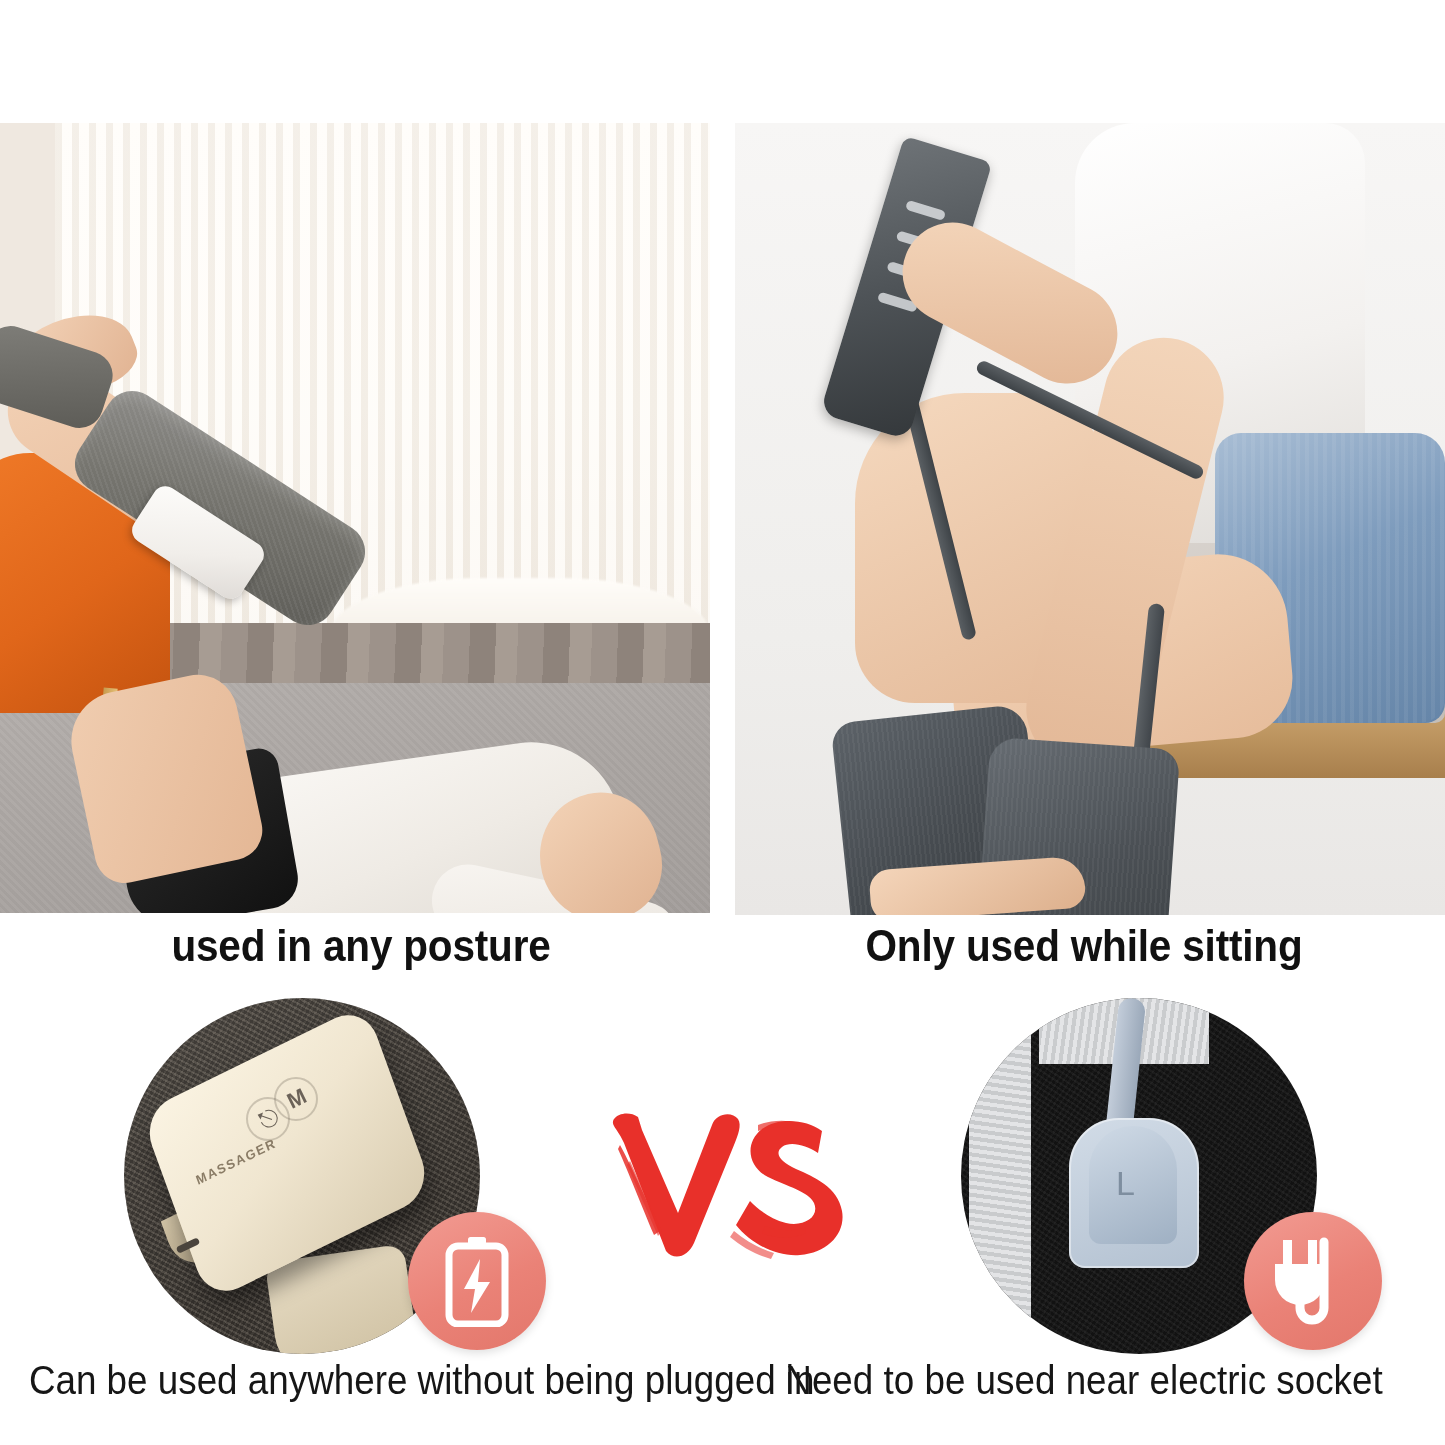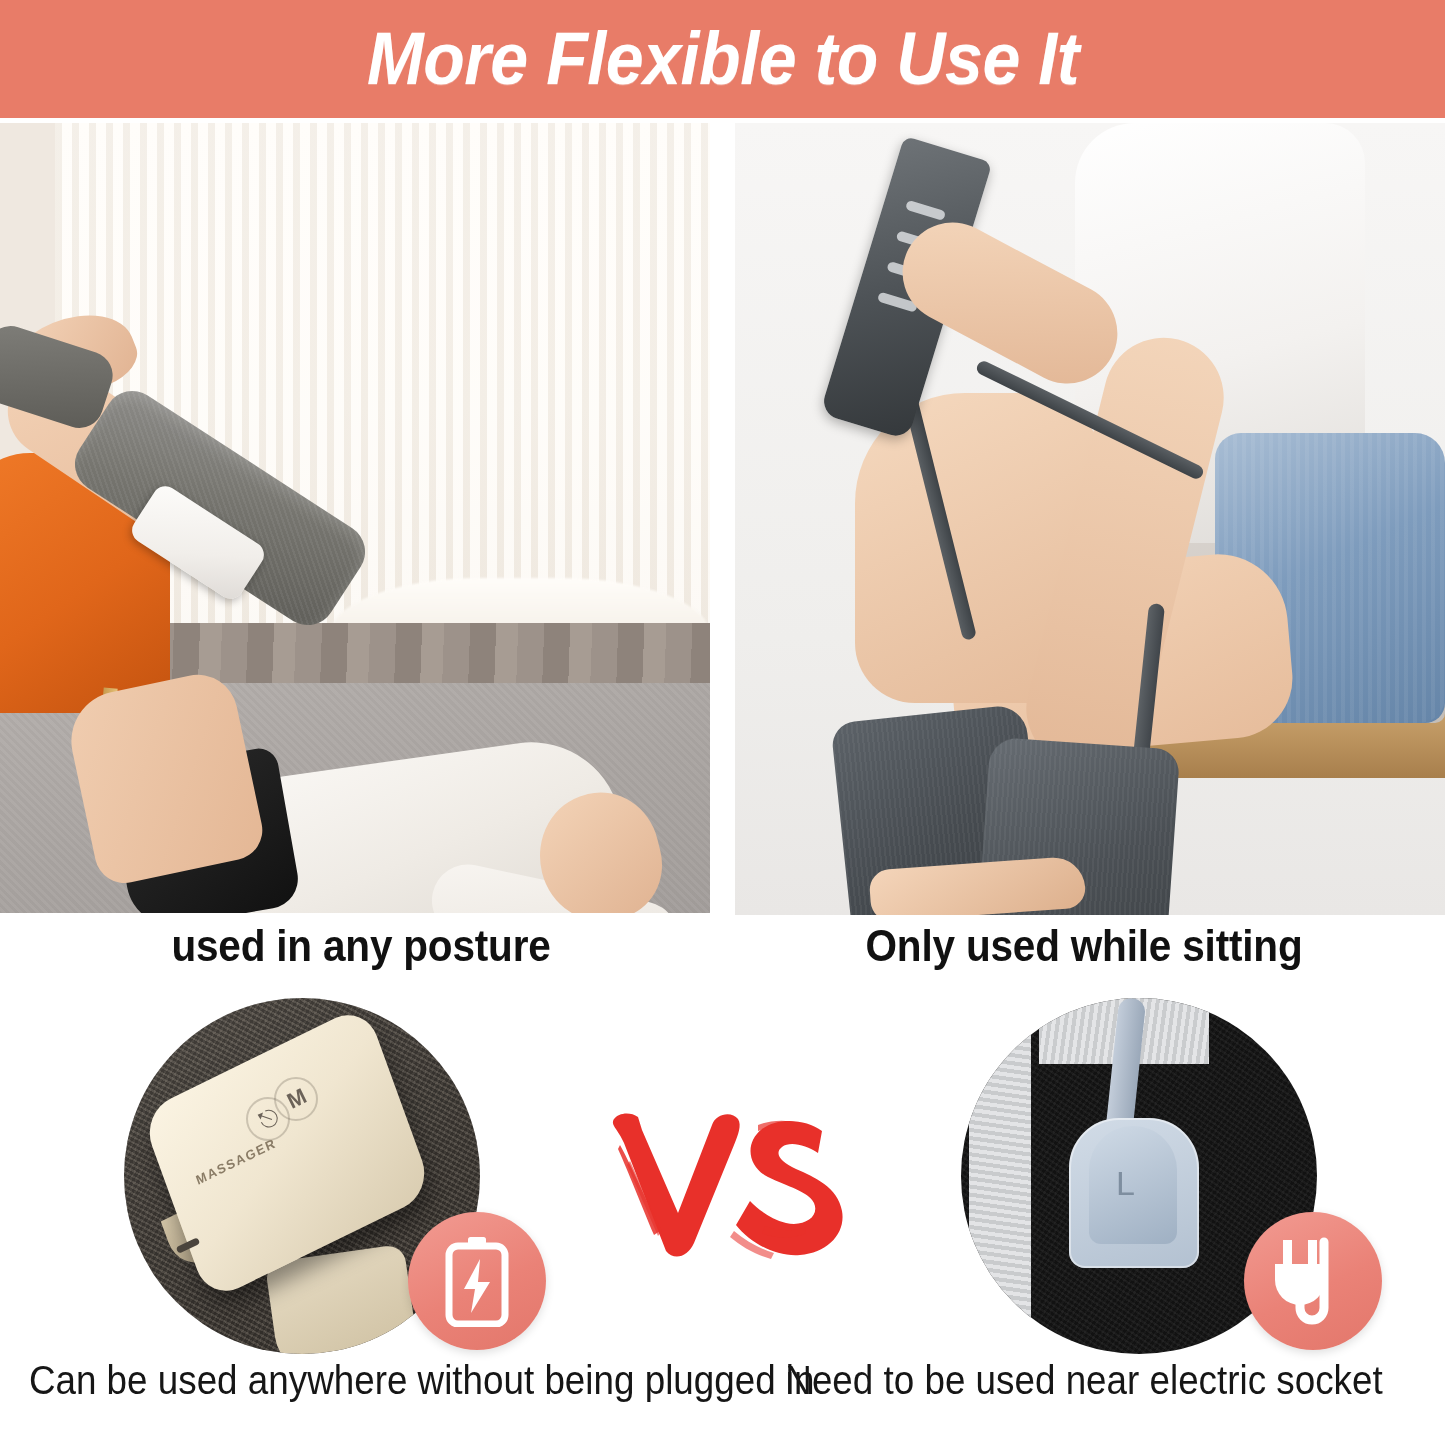--- a/index.html
+++ b/index.html
@@ -339,23 +339,20 @@
           font-size:40px; font-weight:400; color:#161616;
           transform:scaleX(0.92); white-space:nowrap; }
   .bcap-left  { left:0px; }
   .bcap-right { left:723px; }
 </style>
 </head>
 <body>
 
 <div class="page">
 
-  <div class="banner">
-    <div class="banner-title">More Flexible to Use It</div>
-  </div>
 
   <div class="photo-row">
 
     <div class="photo photo-left">
       <div class="pl-bg"></div>
       <div class="pl-curtain"></div>
       <div class="pl-curtain-hem"></div>
       <div class="pl-floor"></div>
       <div class="pl-rug"></div>
       <div class="pl-hair"></div>

